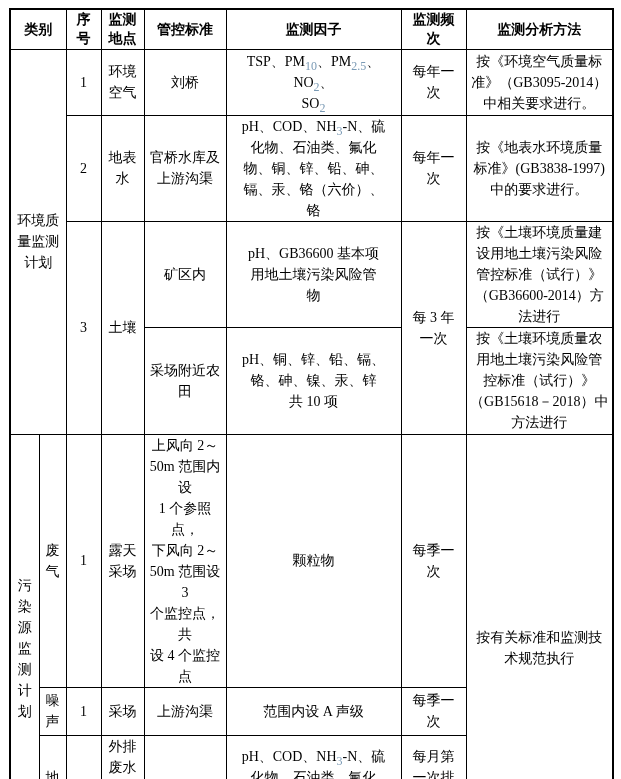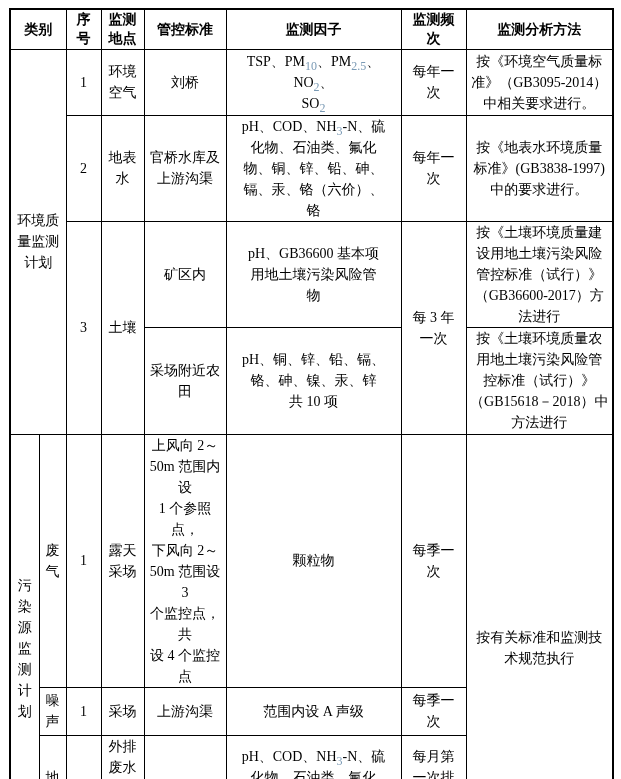--- a/index.html
+++ b/index.html
@@ -90,21 +90,21 @@
     <td rowspan="2">土壤</td>
     <td>矿区内</td>
     <td>pH、GB36600 基本项
 用地土壤污染风险管
 物</td>
     <td rowspan="2">每 3 年
 一次</td>
     <td>按《土壤环境质量建
 设用地土壤污染风险
 管控标准（试行）》
-（GB36600-2017）方
+（GB36600-2014）方
 法进行</td>
   </tr>
 
   <tr class="h-r3b">
     <td>采场附近农
 田</td>
     <td>pH、铜、锌、铅、镉、
 铬、砷、镍、汞、锌
 共 10 项</td>
     <td>按《土壤环境质量农

